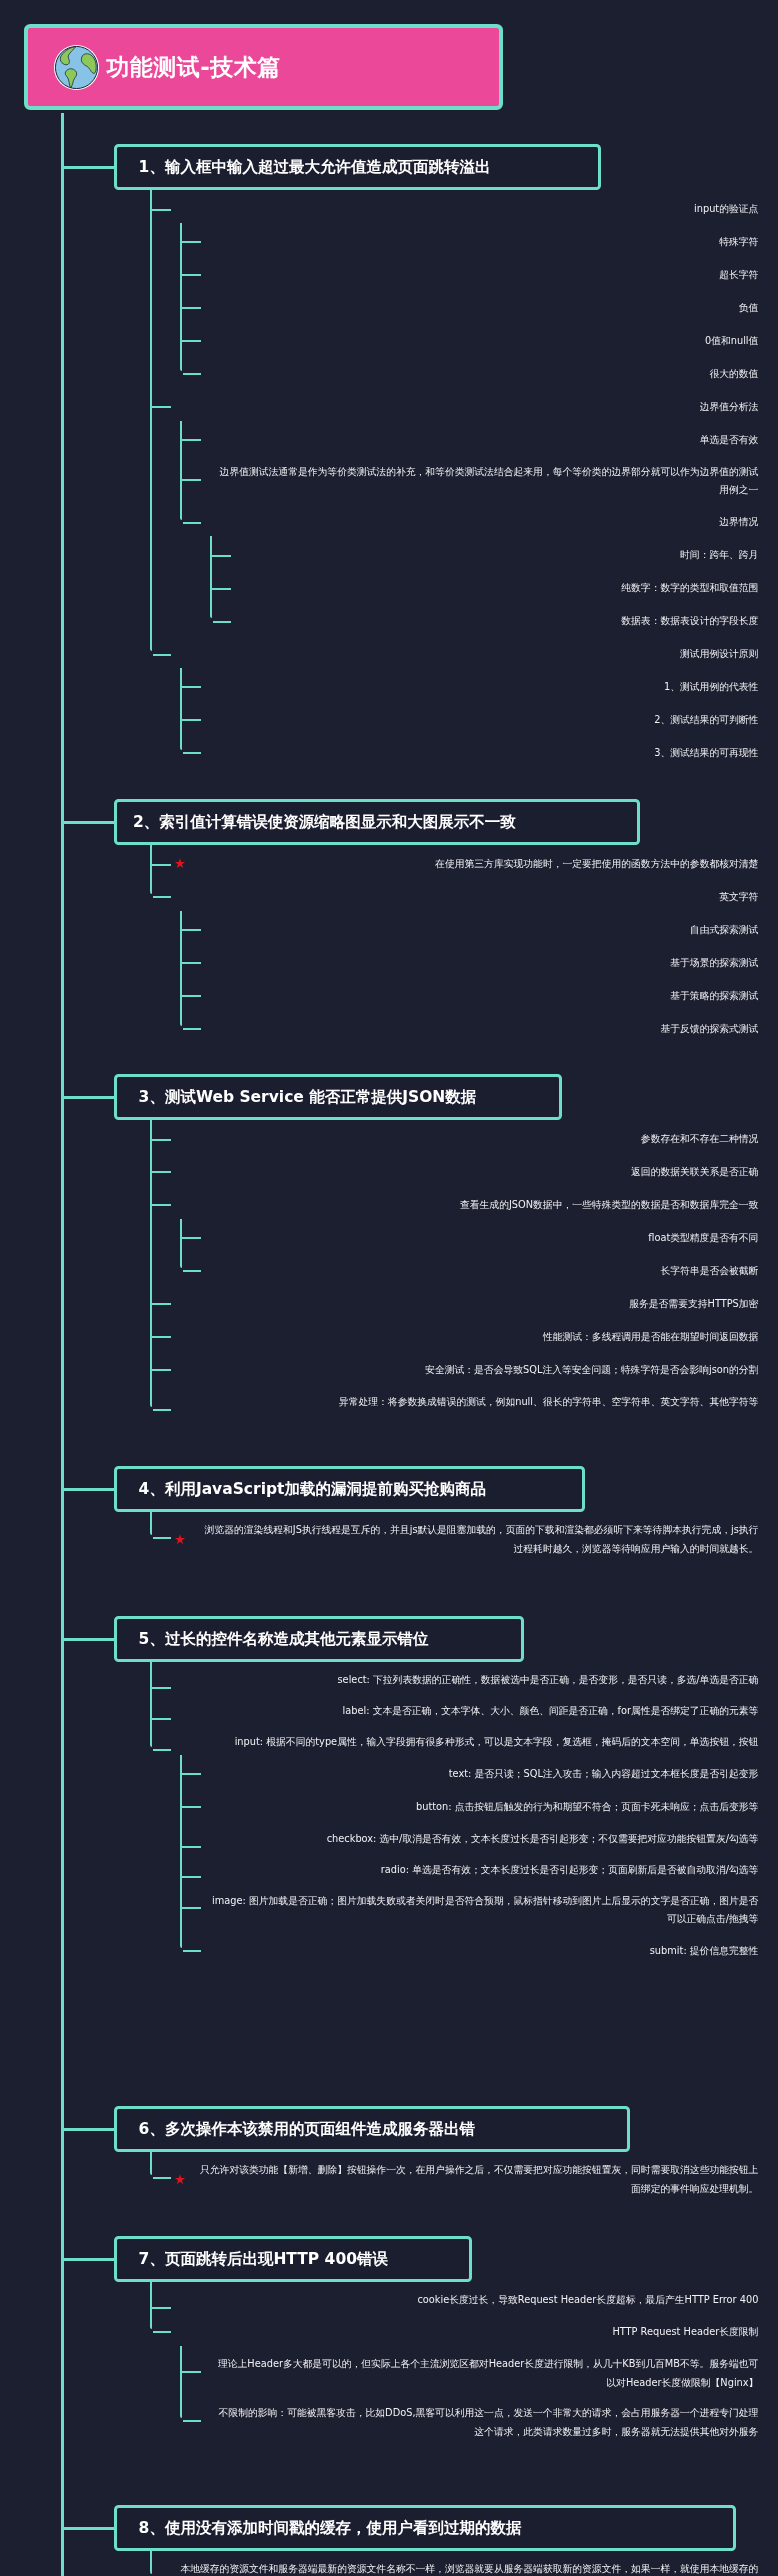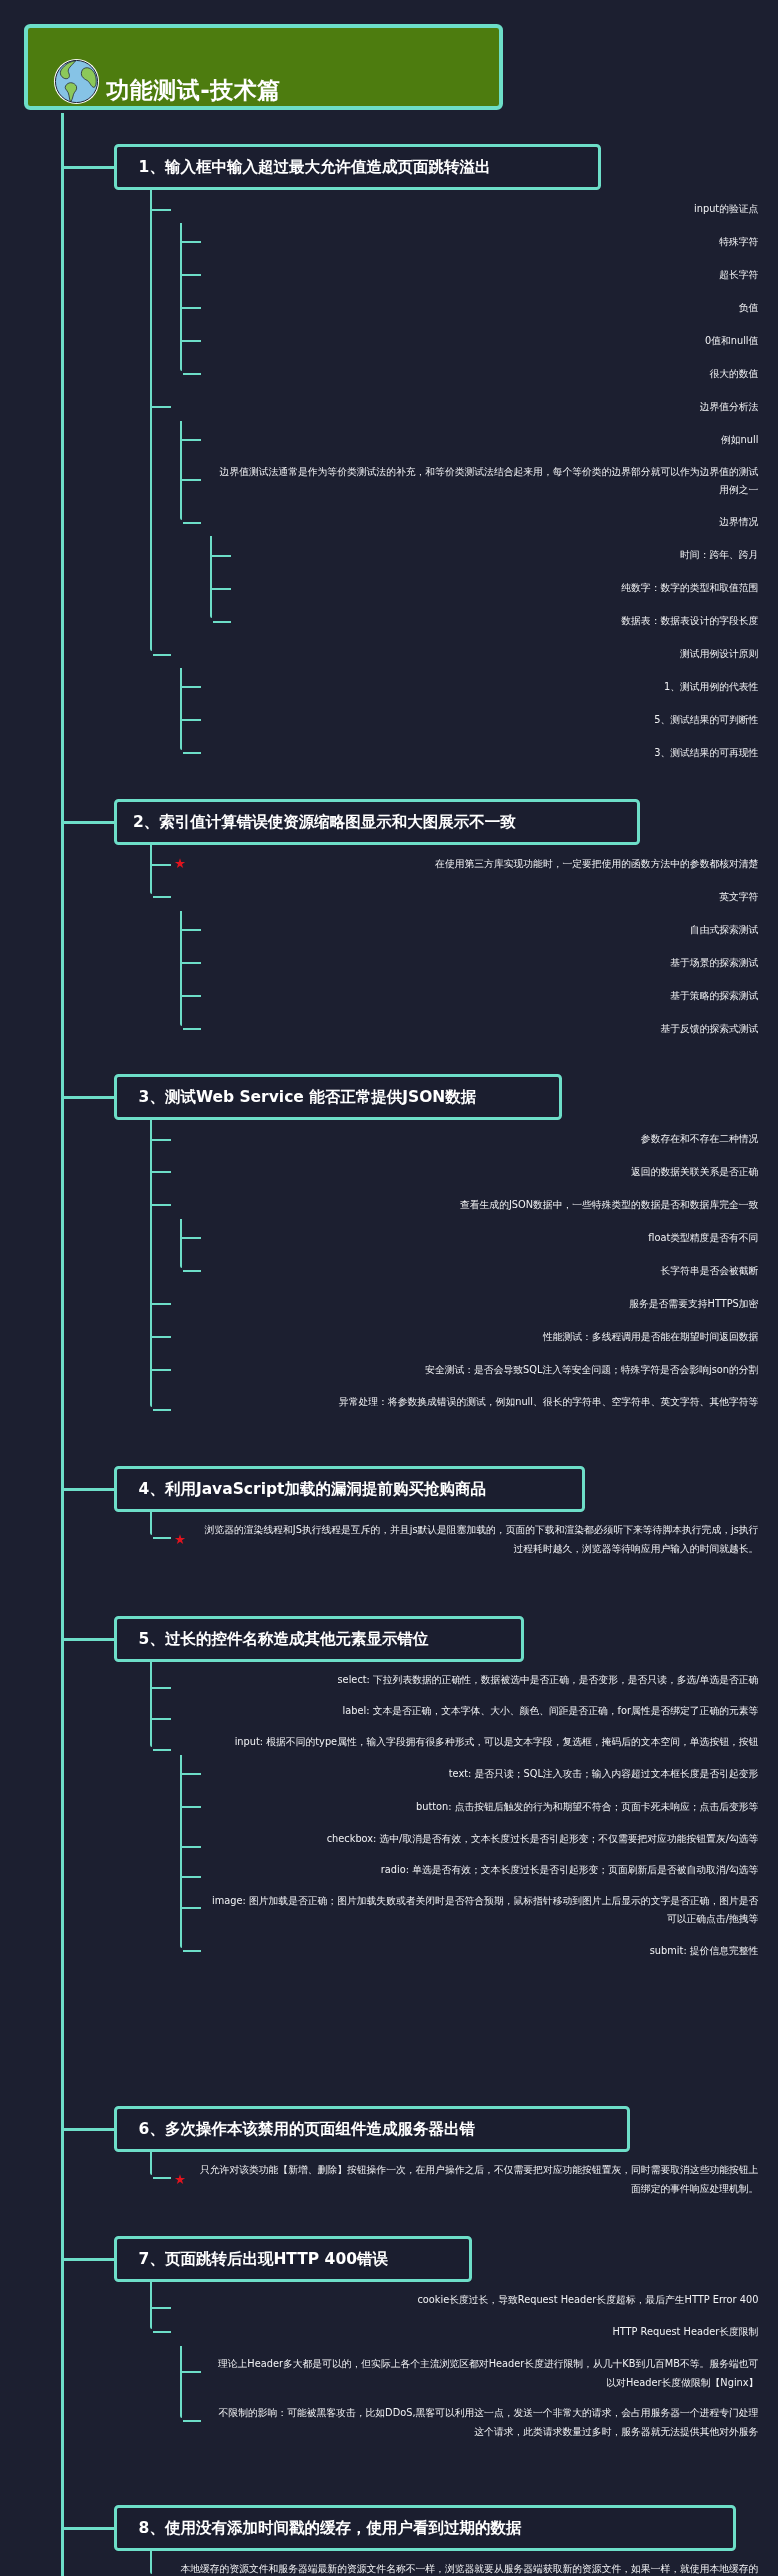--- a/index.html
+++ b/index.html
@@ -11,22 +11,22 @@
     color: #ffffff;
     position: relative;
     overflow: hidden;
   }
   .root-box {
     position: absolute;
     left: 24px; top: 24px;
     width: 479px; height: 86px;
     border: 4.6px solid #6ddec8;
     border-radius: 6.2px;
-    background: #4d7c0f;
-    display: flex; align-items: flex-end;
+    background: #ec4899;
+    display: flex; align-items: center;
     box-sizing: border-box;
   }
   .root-box .globe { margin-left: 24px; width: 49px; height: 49px; }
   .root-box .title {
     font-size: 23px; font-weight: bold; margin-left: 5.2px; letter-spacing: 0.5px;
   }
   .trunk {
     position: absolute; left: 61px; top: 113px; width: 2.6px;
     background: #6ddec8;
   }
@@ -112,21 +112,21 @@
               </li>
               <li style="--elbow-y: 16.5px;">
                 <span class="node-text">很大的数值</span>
               </li>
             </ul>
           </li>
           <li style="--elbow-y: 16.5px;">
             <span class="node-text">边界值分析法</span>
             <ul class="tree">
               <li style="--elbow-y: 16.5px;">
-                <span class="node-text">例如null</span>
+                <span class="node-text">单选是否有效</span>
               </li>
               <li style="--elbow-y: 23px;">
                 <span class="node-text multi">边界值测试法通常是作为等价类测试法的补充，和等价类测试法结合起来用，每个等价类的边界部分就可以作为边界值的测试用例之一</span>
               </li>
               <li style="--elbow-y: 16.5px;">
                 <span class="node-text">边界情况</span>
                 <ul class="tree">
                   <li style="--elbow-y: 16.5px;">
                     <span class="node-text">时间：跨年、跨月</span>
                   </li>
@@ -140,21 +140,21 @@
               </li>
             </ul>
           </li>
           <li style="--elbow-y: 16.5px;">
             <span class="node-text">测试用例设计原则</span>
             <ul class="tree">
               <li style="--elbow-y: 16.5px;">
                 <span class="node-text">1、测试用例的代表性</span>
               </li>
               <li style="--elbow-y: 16.5px;">
-                <span class="node-text">5、测试结果的可判断性</span>
+                <span class="node-text">2、测试结果的可判断性</span>
               </li>
               <li style="--elbow-y: 16.5px;">
                 <span class="node-text">3、测试结果的可再现性</span>
               </li>
             </ul>
           </li>
         </ul>
       </div>
     </div>
     <div class="section" style="top: 799px;">

